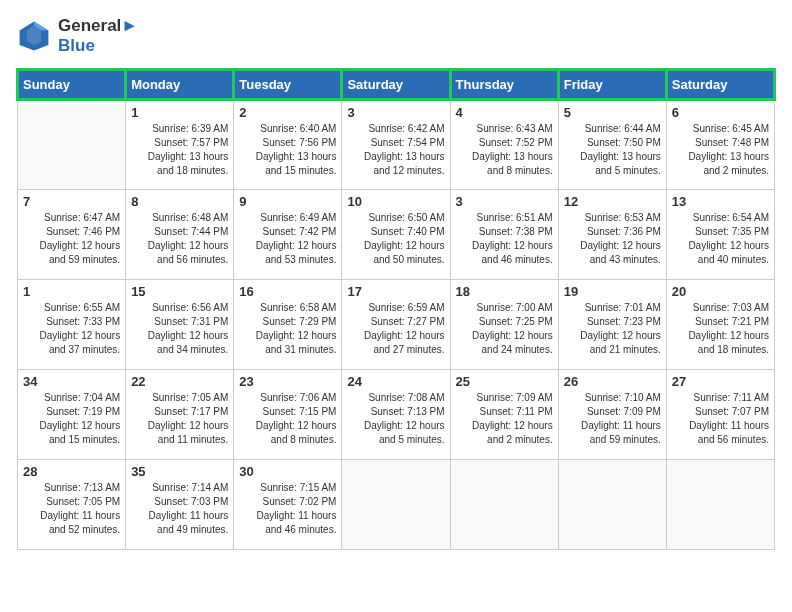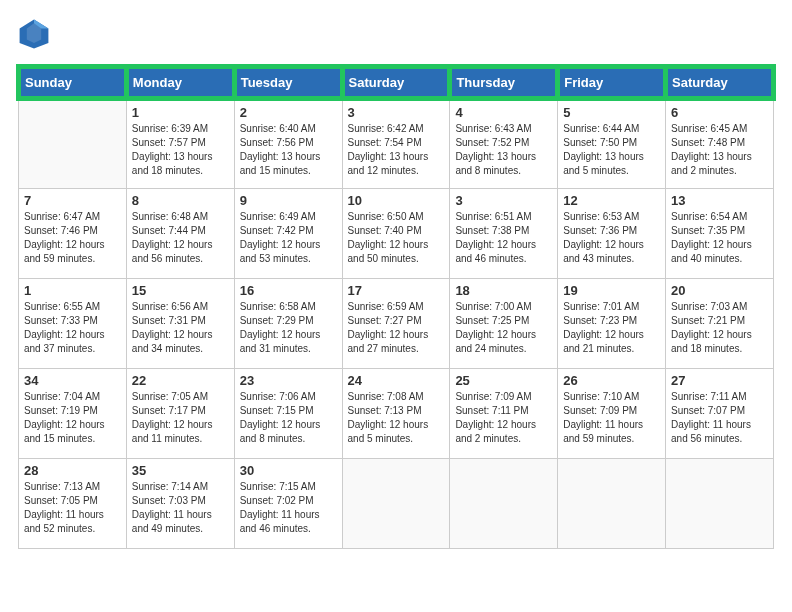--- a/index.html
+++ b/index.html
@@ -42,54 +42,59 @@
       border-collapse: collapse;
       table-layout: fixed;
     }
     thead th {
       background: #2a6db5;
       color: #fff;
       font-size: 13px;
       font-weight: bold;
       padding: 6px 4px;
       text-align: left;
-      border: 5px solid #22c55e;
+      border: 3px solid #22c55e;
     }
     tbody td {
       border: 1px solid #ccc;
       vertical-align: top;
       padding: 4px 5px;
       font-size: 10.5px;
       color: #333;
       height: 90px;
     }
     .day-number {
       font-size: 13px;
       font-weight: bold;
       margin-bottom: 2px;
     }
     .cell-info {
       font-size: 10px;
       line-height: 1.4;
       color: #333;
+      text-align: right;
     }
     .empty-cell {
       background: #f9f9f9;
     }
   </style>
 </head>
 <body>
 
 <div class="header">
   <div class="logo">
     <svg class="logo-icon" viewBox="0 0 40 40">
       <polygon points="20,4 36,14 36,30 20,36 4,30 4,14" fill="#2a6db5"></polygon>
       <polygon points="20,4 36,14 28,14 20,8" fill="#5ba3e0"></polygon>
       <polygon points="20,8 28,14 28,26 20,30 12,26 12,14" fill="#fff" opacity="0.15"></polygon>
     </svg>
+    <div>
+      <div style="font-size:17px;font-weight:bold;color:#333;">General<span style="color:#2a6db5;">►</span></div>
+      <div style="font-size:17px;font-weight:bold;color:#2a6db5;">Blue</div>
+    </div>
   </div>
   <div class="title-block">
     <div class="month-title"></div>
     <div class="location"></div>
   </div>
 </div>
 
 <table>
   <thead>
     <tr id="header-row">

